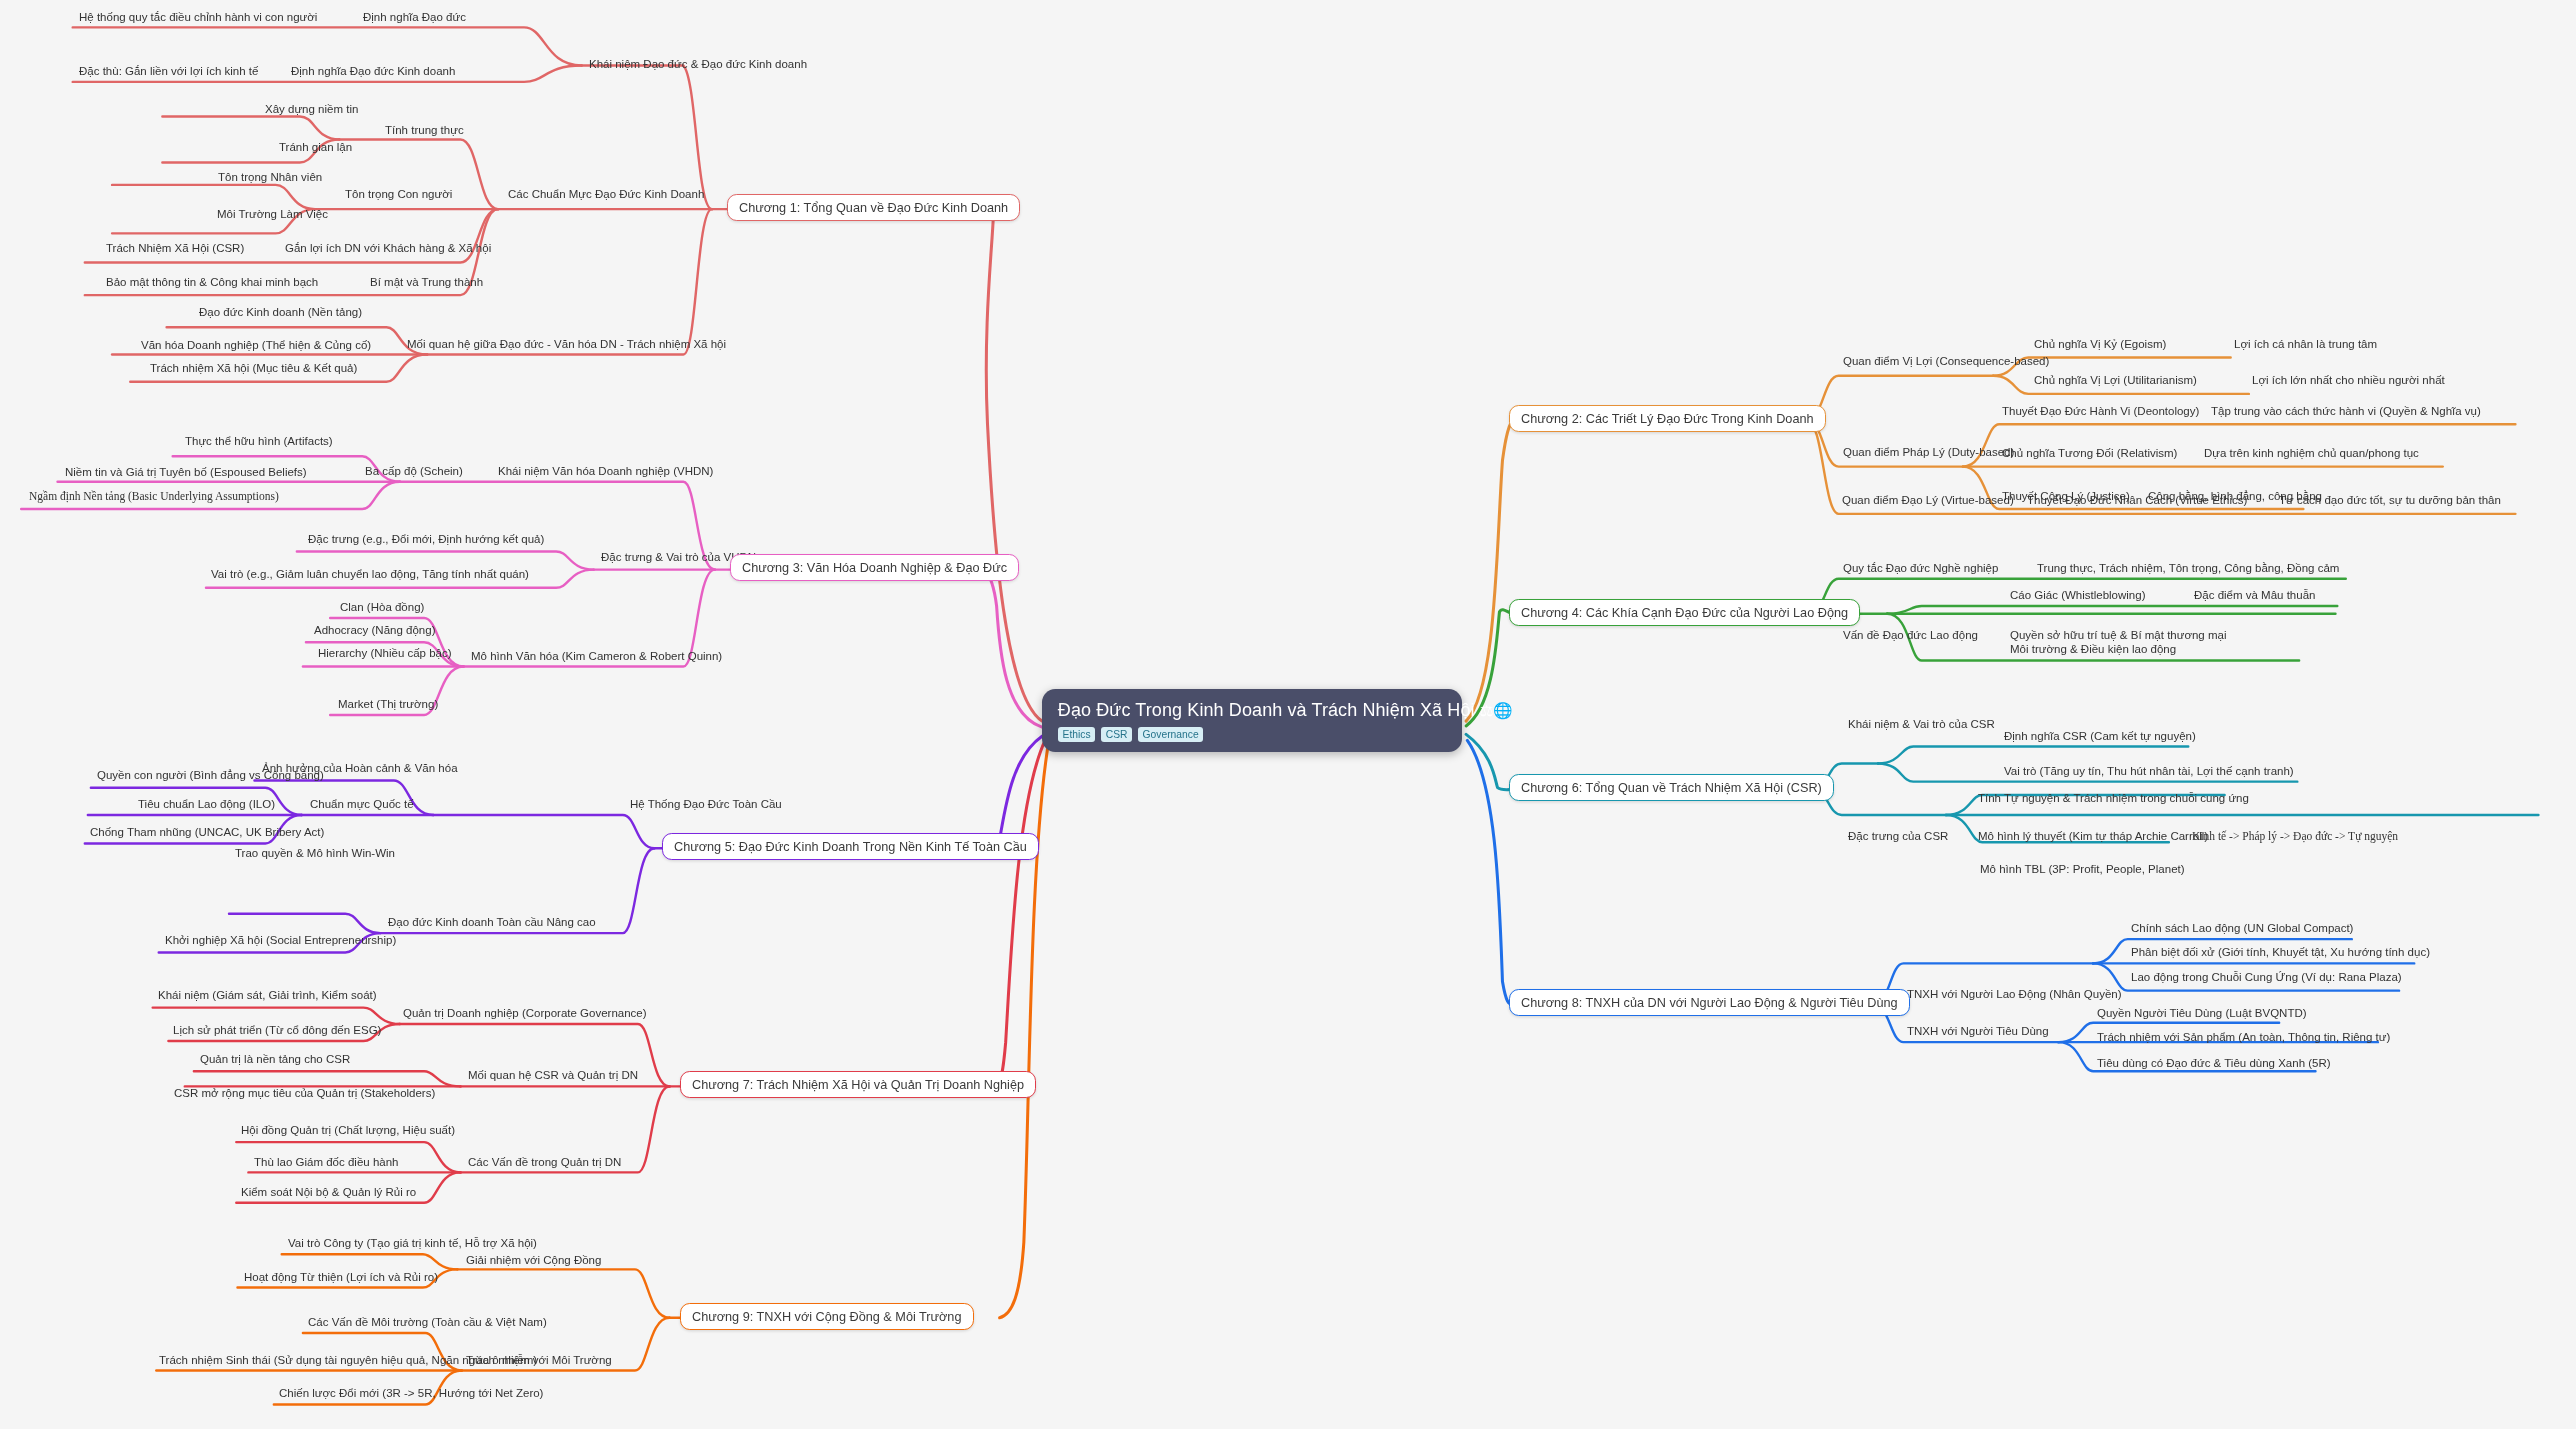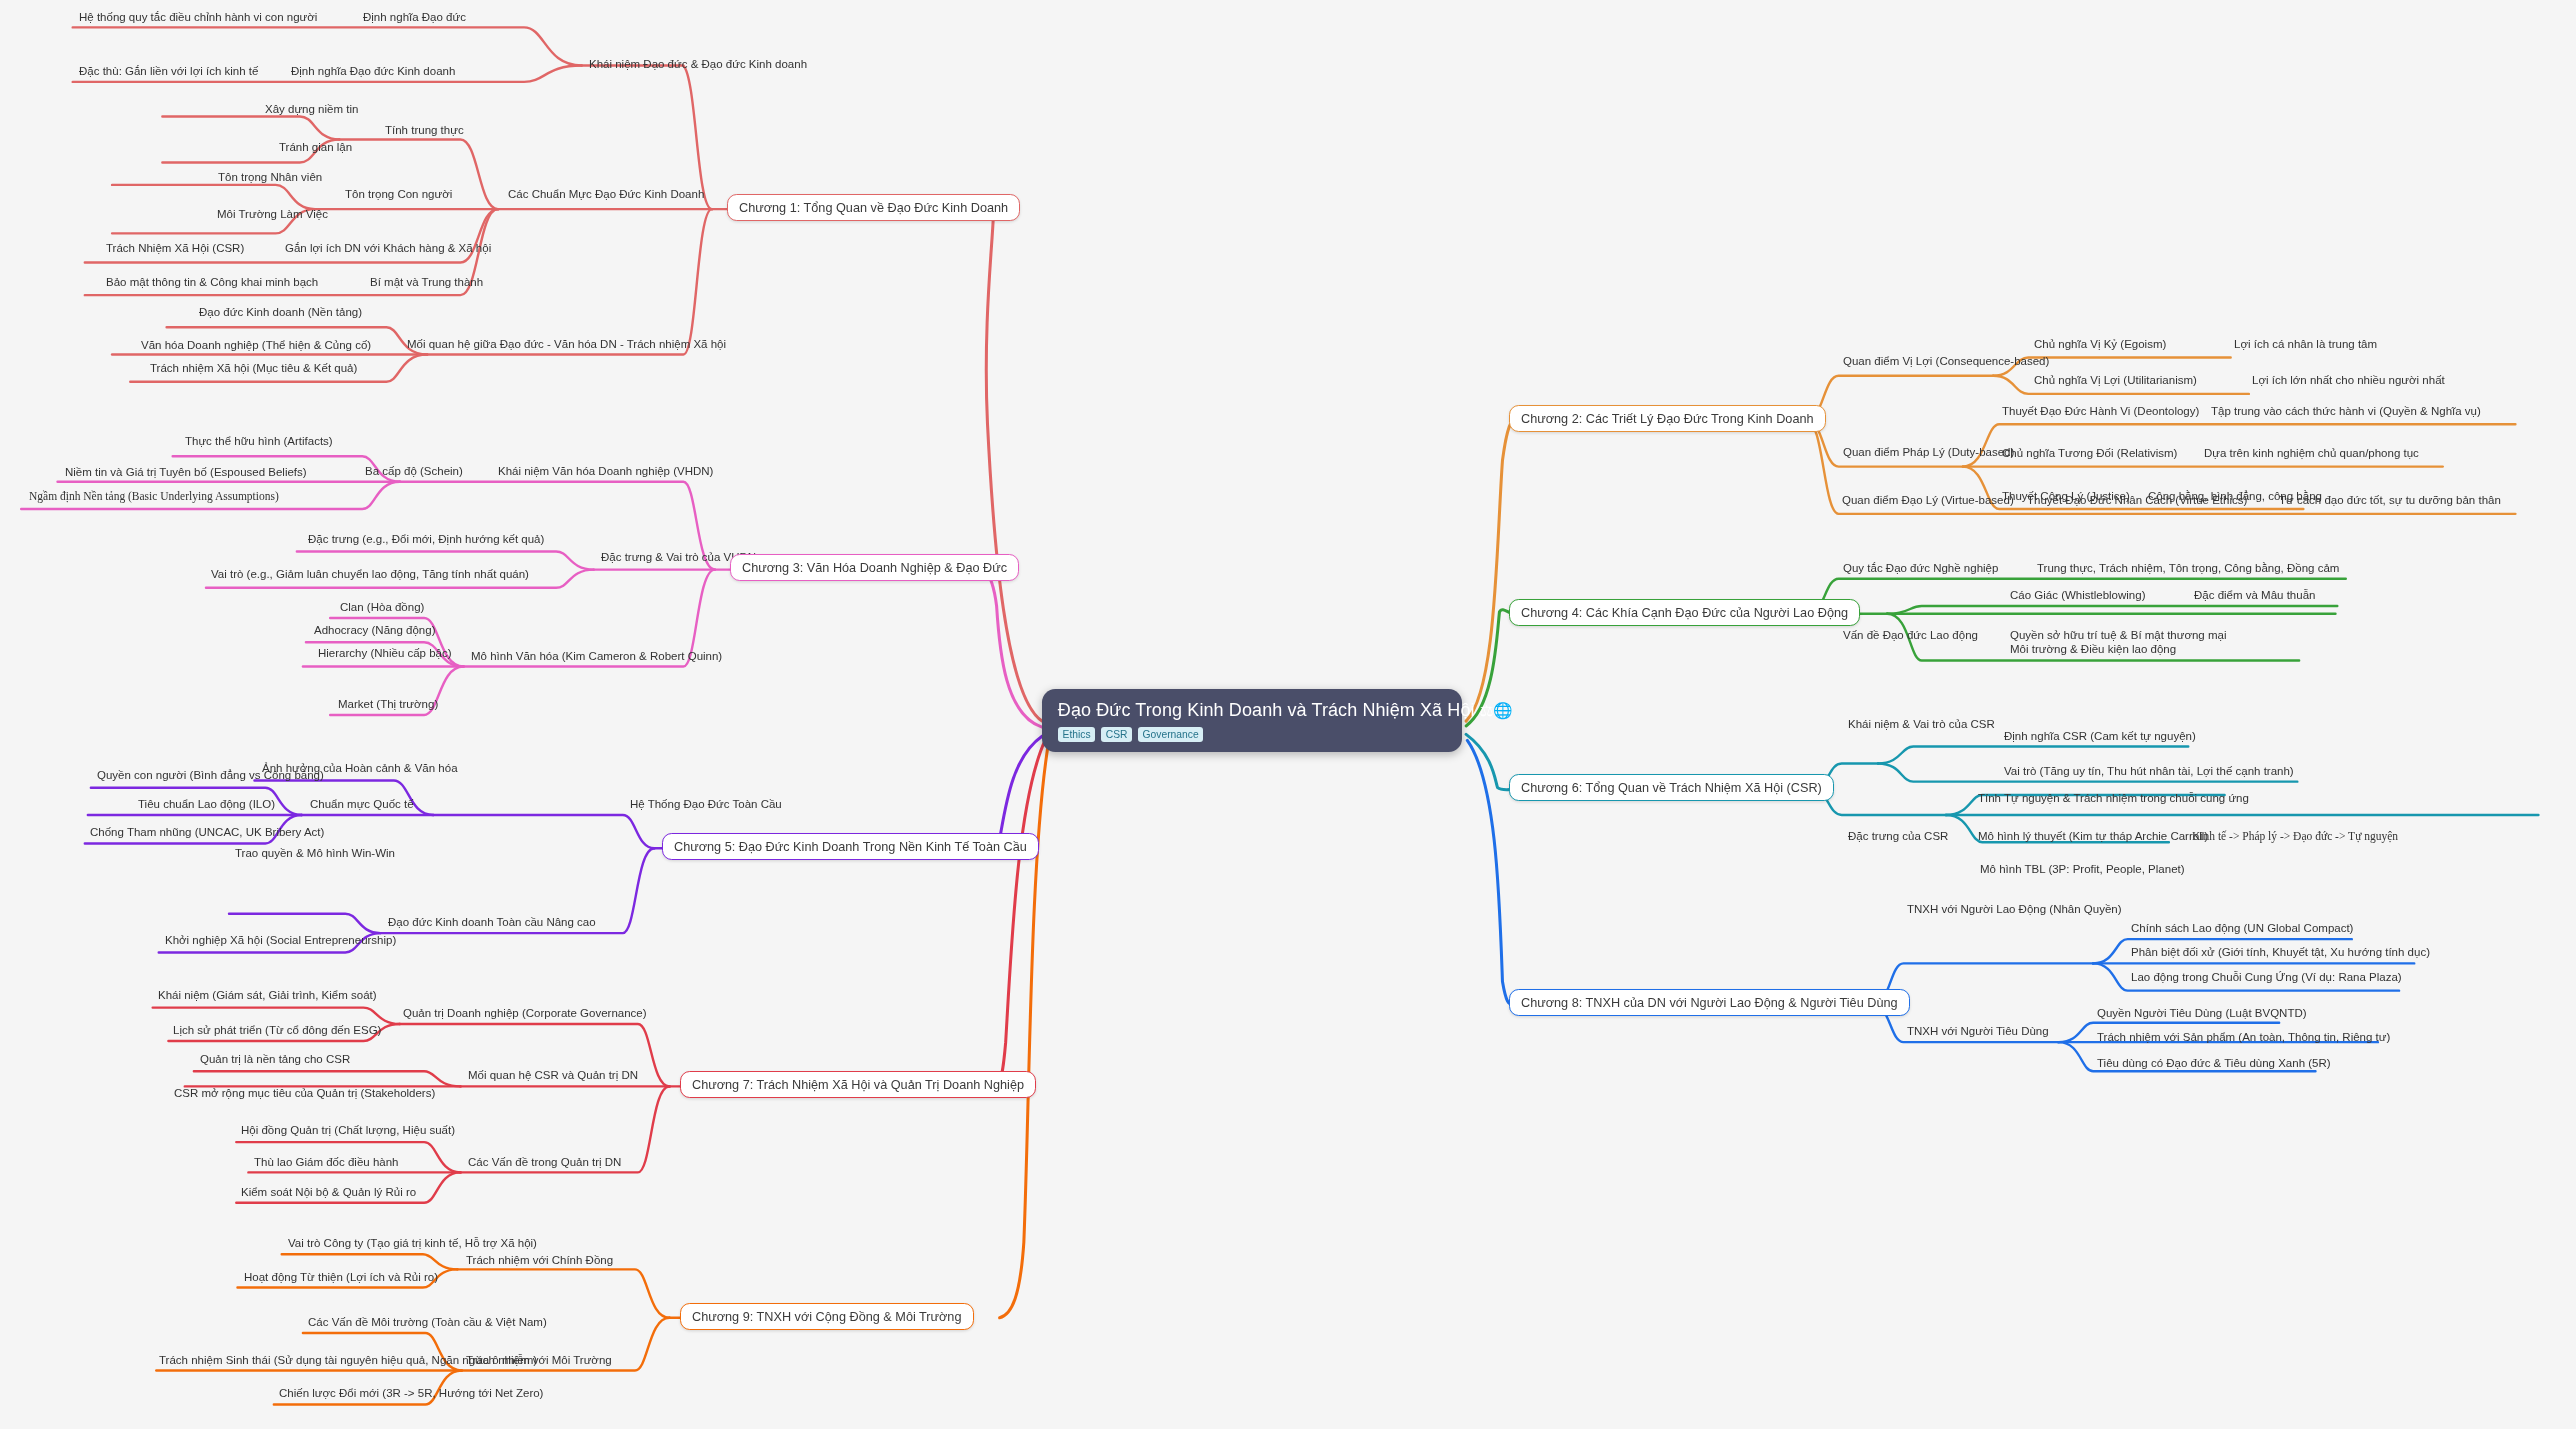--- a/index.html
+++ b/index.html
@@ -266,21 +266,21 @@
 
   <div class="lbl" style="left:468px;top:1069px;">Mối quan hệ CSR và Quản trị DN</div>
   <div class="lbl" style="left:200px;top:1053px;">Quản trị là nền tảng cho CSR</div>
   <div class="lbl" style="left:174px;top:1087px;">CSR mở rộng mục tiêu của Quản trị (Stakeholders)</div>
 
   <div class="lbl" style="left:468px;top:1156px;">Các Vấn đề trong Quản trị DN</div>
   <div class="lbl" style="left:241px;top:1124px;">Hội đồng Quản trị (Chất lượng, Hiệu suất)</div>
   <div class="lbl" style="left:254px;top:1156px;">Thù lao Giám đốc điều hành</div>
   <div class="lbl" style="left:241px;top:1186px;">Kiểm soát Nội bộ &amp; Quản lý Rủi ro</div>
 
-  <div class="lbl" style="left:466px;top:1254px;">Trách nhiệm với Chính Đồng</div>
+  <div class="lbl" style="left:466px;top:1254px;">Giải nhiệm với Cộng Đồng</div>
   <div class="lbl" style="left:288px;top:1237px;">Vai trò Công ty (Tạo giá trị kinh tế, Hỗ trợ Xã hội)</div>
   <div class="lbl" style="left:244px;top:1271px;">Hoạt động Từ thiện (Lợi ích và Rủi ro)</div>
 
   <div class="lbl" style="left:466px;top:1354px;">Trách nhiệm với Môi Trường</div>
   <div class="lbl" style="left:308px;top:1316px;">Các Vấn đề Môi trường (Toàn cầu &amp; Việt Nam)</div>
   <div class="lbl" style="left:159px;top:1354px;">Trách nhiệm Sinh thái (Sử dụng tài nguyên hiệu quả, Ngăn ngừa ô nhiễm)</div>
   <div class="lbl" style="left:279px;top:1387px;">Chiến lược Đổi mới (3R -&gt; 5R, Hướng tới Net Zero)</div>
 
   <div class="lbl" style="left:1843px;top:355px;">Quan điểm Vị Lợi (Consequence-based)</div>
   <div class="lbl" style="left:2034px;top:338px;">Chủ nghĩa Vị Kỷ (Egoism)</div>
@@ -312,21 +312,21 @@
   <div class="lbl" style="left:1848px;top:718px;">Khái niệm &amp; Vai trò của CSR</div>
   <div class="lbl" style="left:2004px;top:730px;">Định nghĩa CSR (Cam kết tự nguyện)</div>
   <div class="lbl" style="left:2004px;top:765px;">Vai trò (Tăng uy tín, Thu hút nhân tài, Lợi thế cạnh tranh)</div>
 
   <div class="lbl" style="left:1848px;top:830px;">Đặc trưng của CSR</div>
   <div class="lbl" style="left:1978px;top:792px;">Tính Tự nguyện &amp; Trách nhiệm trong chuỗi cung ứng</div>
   <div class="lbl" style="left:1978px;top:830px;">Mô hình lý thuyết (Kim tự tháp Archie Carroll)</div>
   <div class="lbl" style="left:2192px;top:830px;font-family:Liberation Serif, serif;">Kinh tế -&gt; Pháp lý -&gt; Đạo đức -&gt; Tự nguyện</div>
   <div class="lbl" style="left:1980px;top:863px;">Mô hình TBL (3P: Profit, People, Planet)</div>
 
-  <div class="lbl" style="left:1907px;top:903px;">TNXH với Người Lao Động (Nhân Quyền)</div>
+  <div class="lbl" style="left:1907px;top:988px;">TNXH với Người Lao Động (Nhân Quyền)</div>
   <div class="lbl" style="left:2131px;top:922px;">Chính sách Lao động (UN Global Compact)</div>
   <div class="lbl" style="left:2131px;top:946px;">Phân biệt đối xử (Giới tính, Khuyết tật, Xu hướng tính dục)</div>
   <div class="lbl" style="left:2131px;top:971px;">Lao động trong Chuỗi Cung Ứng (Ví dụ: Rana Plaza)</div>
 
   <div class="lbl" style="left:1907px;top:1025px;">TNXH với Người Tiêu Dùng</div>
   <div class="lbl" style="left:2097px;top:1007px;">Quyền Người Tiêu Dùng (Luật BVQNTD)</div>
   <div class="lbl" style="left:2097px;top:1031px;">Trách nhiệm với Sản phẩm (An toàn, Thông tin, Riêng tư)</div>
   <div class="lbl" style="left:2097px;top:1057px;">Tiêu dùng có Đạo đức &amp; Tiêu dùng Xanh (5R)</div>
 
 </div>

